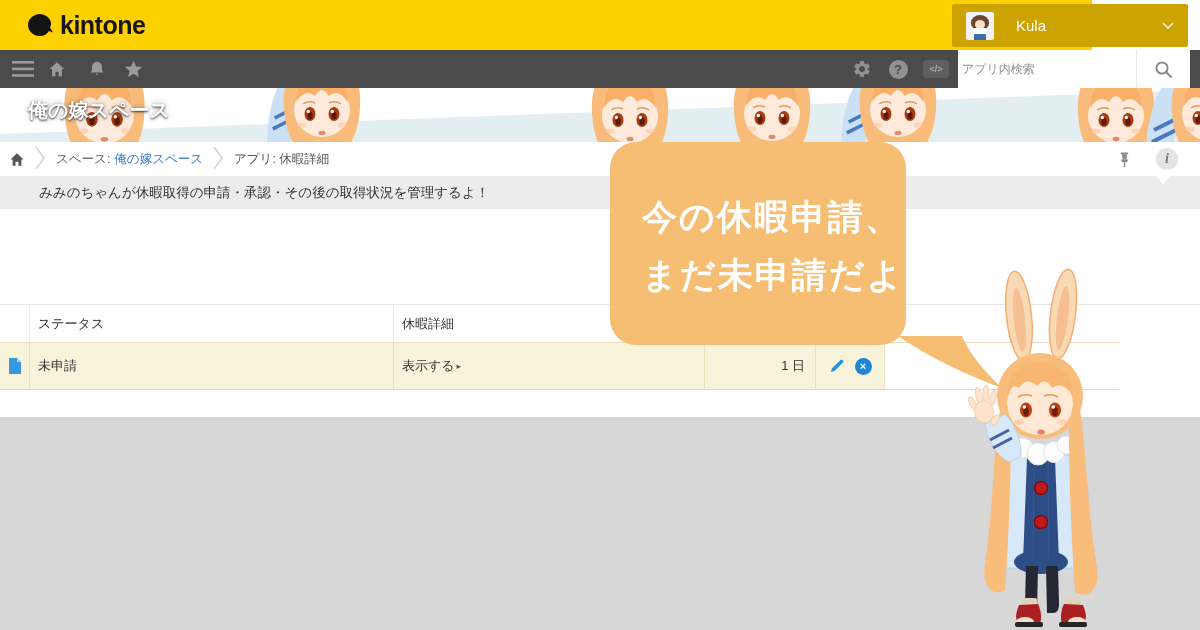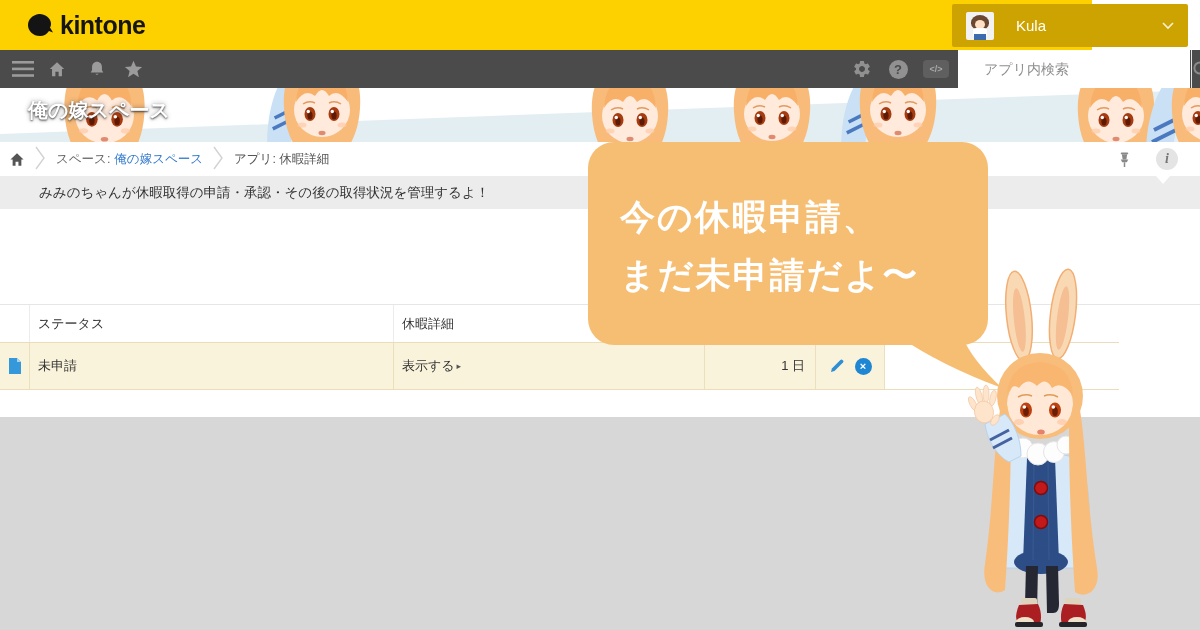--- a/index.html
+++ b/index.html
@@ -17,21 +17,21 @@
   .avatar .a-face { position:absolute; left:9px; top:8px; width:10px; height:9px; background:#ffe0c4; border-radius:50%; }
   .avatar .a-body { position:absolute; left:7px; top:16px; width:14px; height:8px; background:#fff; border-radius:3px 3px 0 0; }
   .avatar .a-skirt { position:absolute; left:8px; top:22px; width:12px; height:6px; background:#3c6cae; }
   .user-name { color:#fff; font-size:15px; margin-left:22px; }
   .user-menu svg.chev { position:absolute; right:14px; top:18px; }
 
   
   .navbar { position:absolute; left:0; top:50px; width:1200px; height:38px; background:#4b4b4b; }
   .nav-ic { position:absolute; top:0; height:38px; display:flex; align-items:center; justify-content:center; cursor:pointer; }
   .searchbar { position:absolute; left:958px; top:50px; width:232px; height:38px; background:#fff; display:flex; }
-  .searchbar input { flex:1; border:0; outline:none; padding:0 26px; font-size:14px; color:#333; background:transparent; font-family:inherit; }
+  .searchbar input { flex:1; border:0; outline:none; padding:0 4px; font-size:12px; color:#333; background:transparent; font-family:inherit; }
   .searchbar input::placeholder { color:#8f8f8f; }
   .search-btn { width:54px; height:38px; border-left:1px solid #e6e6e6; display:flex; align-items:center; justify-content:center; cursor:pointer; }
 
   
   .banner { position:absolute; left:0; top:88px; width:1200px; height:54px; overflow:hidden; background:#fff; }
   .space-title { position:absolute; left:28px; top:9px; font-size:20px; font-weight:bold; color:#fff;
                  text-shadow:0 1px 2px rgba(40,40,40,.85), 0 0 5px rgba(40,40,40,.45); z-index:3; }
 
   
   .breadcrumb { position:absolute; left:0; top:142px; width:1200px; height:34px; background:rgba(255,255,255,.97);
@@ -90,21 +90,21 @@
   .detail-link { cursor:pointer; }
   .detail-caret { font-size:9px; color:#555; margin-left:2px; }
   .act-edit { cursor:pointer; display:flex; margin-right:10px; }
   .act-del { width:17px; height:17px; border-radius:50%; background:#1e86d2; color:#fff; font-size:11px; font-weight:bold;
              line-height:16px; text-align:center; cursor:pointer; }
 
   
   .graybg { position:absolute; left:0; top:417px; width:1200px; height:213px; background:#d7d7d7; }
 
   
-  .bubble { position:absolute; left:588px; top:142px; width:400px; height:203px; background:#f6be73; border-radius:26px; z-index:20; }
+  .bubble { position:absolute; left:610px; top:142px; width:296px; height:203px; background:#f6be73; border-radius:26px; z-index:20; }
   .bubble-tail { position:absolute; left:880px; top:336px; z-index:20; }
   .bubble .bl { position:absolute; left:32px; color:#fff; font-size:35px; font-weight:bold; letter-spacing:2px; white-space:nowrap; }
   .bubble .bl1 { top:52px; }
   .bubble .bl2 { top:110px; }
 
   
   .chara { position:absolute; left:935px; top:264px; z-index:30; }
 </style>
 </head>
 <body>

